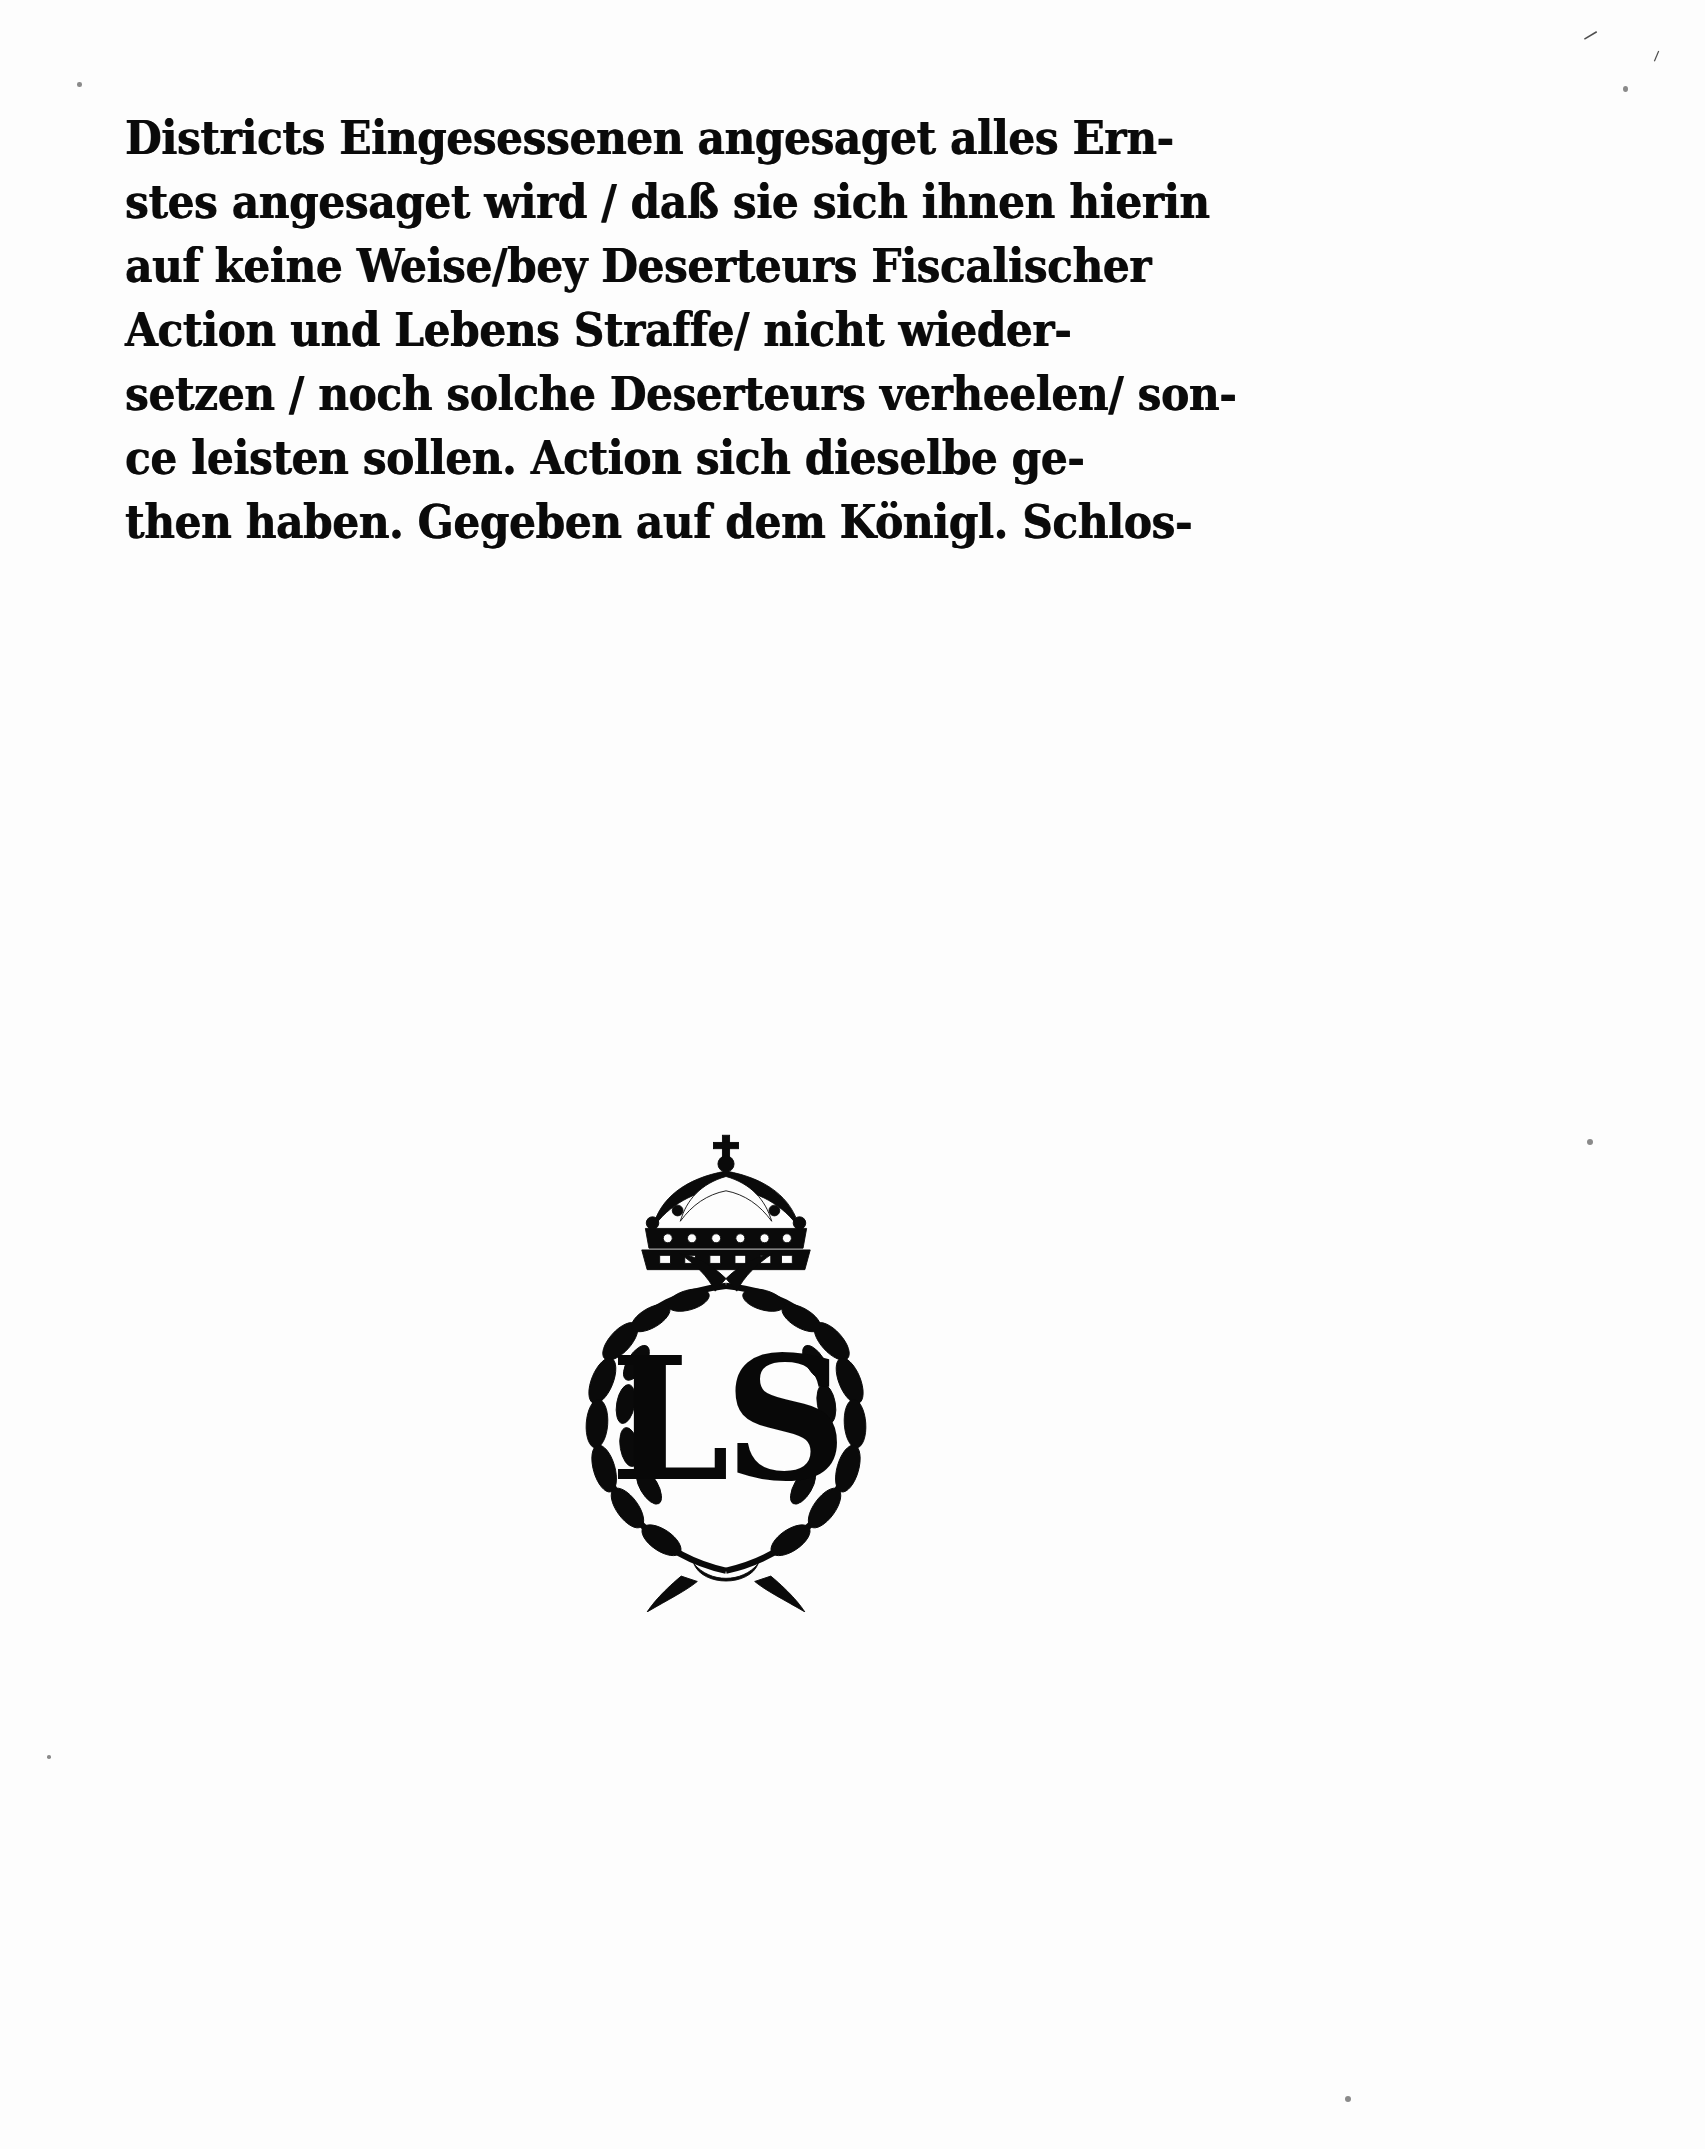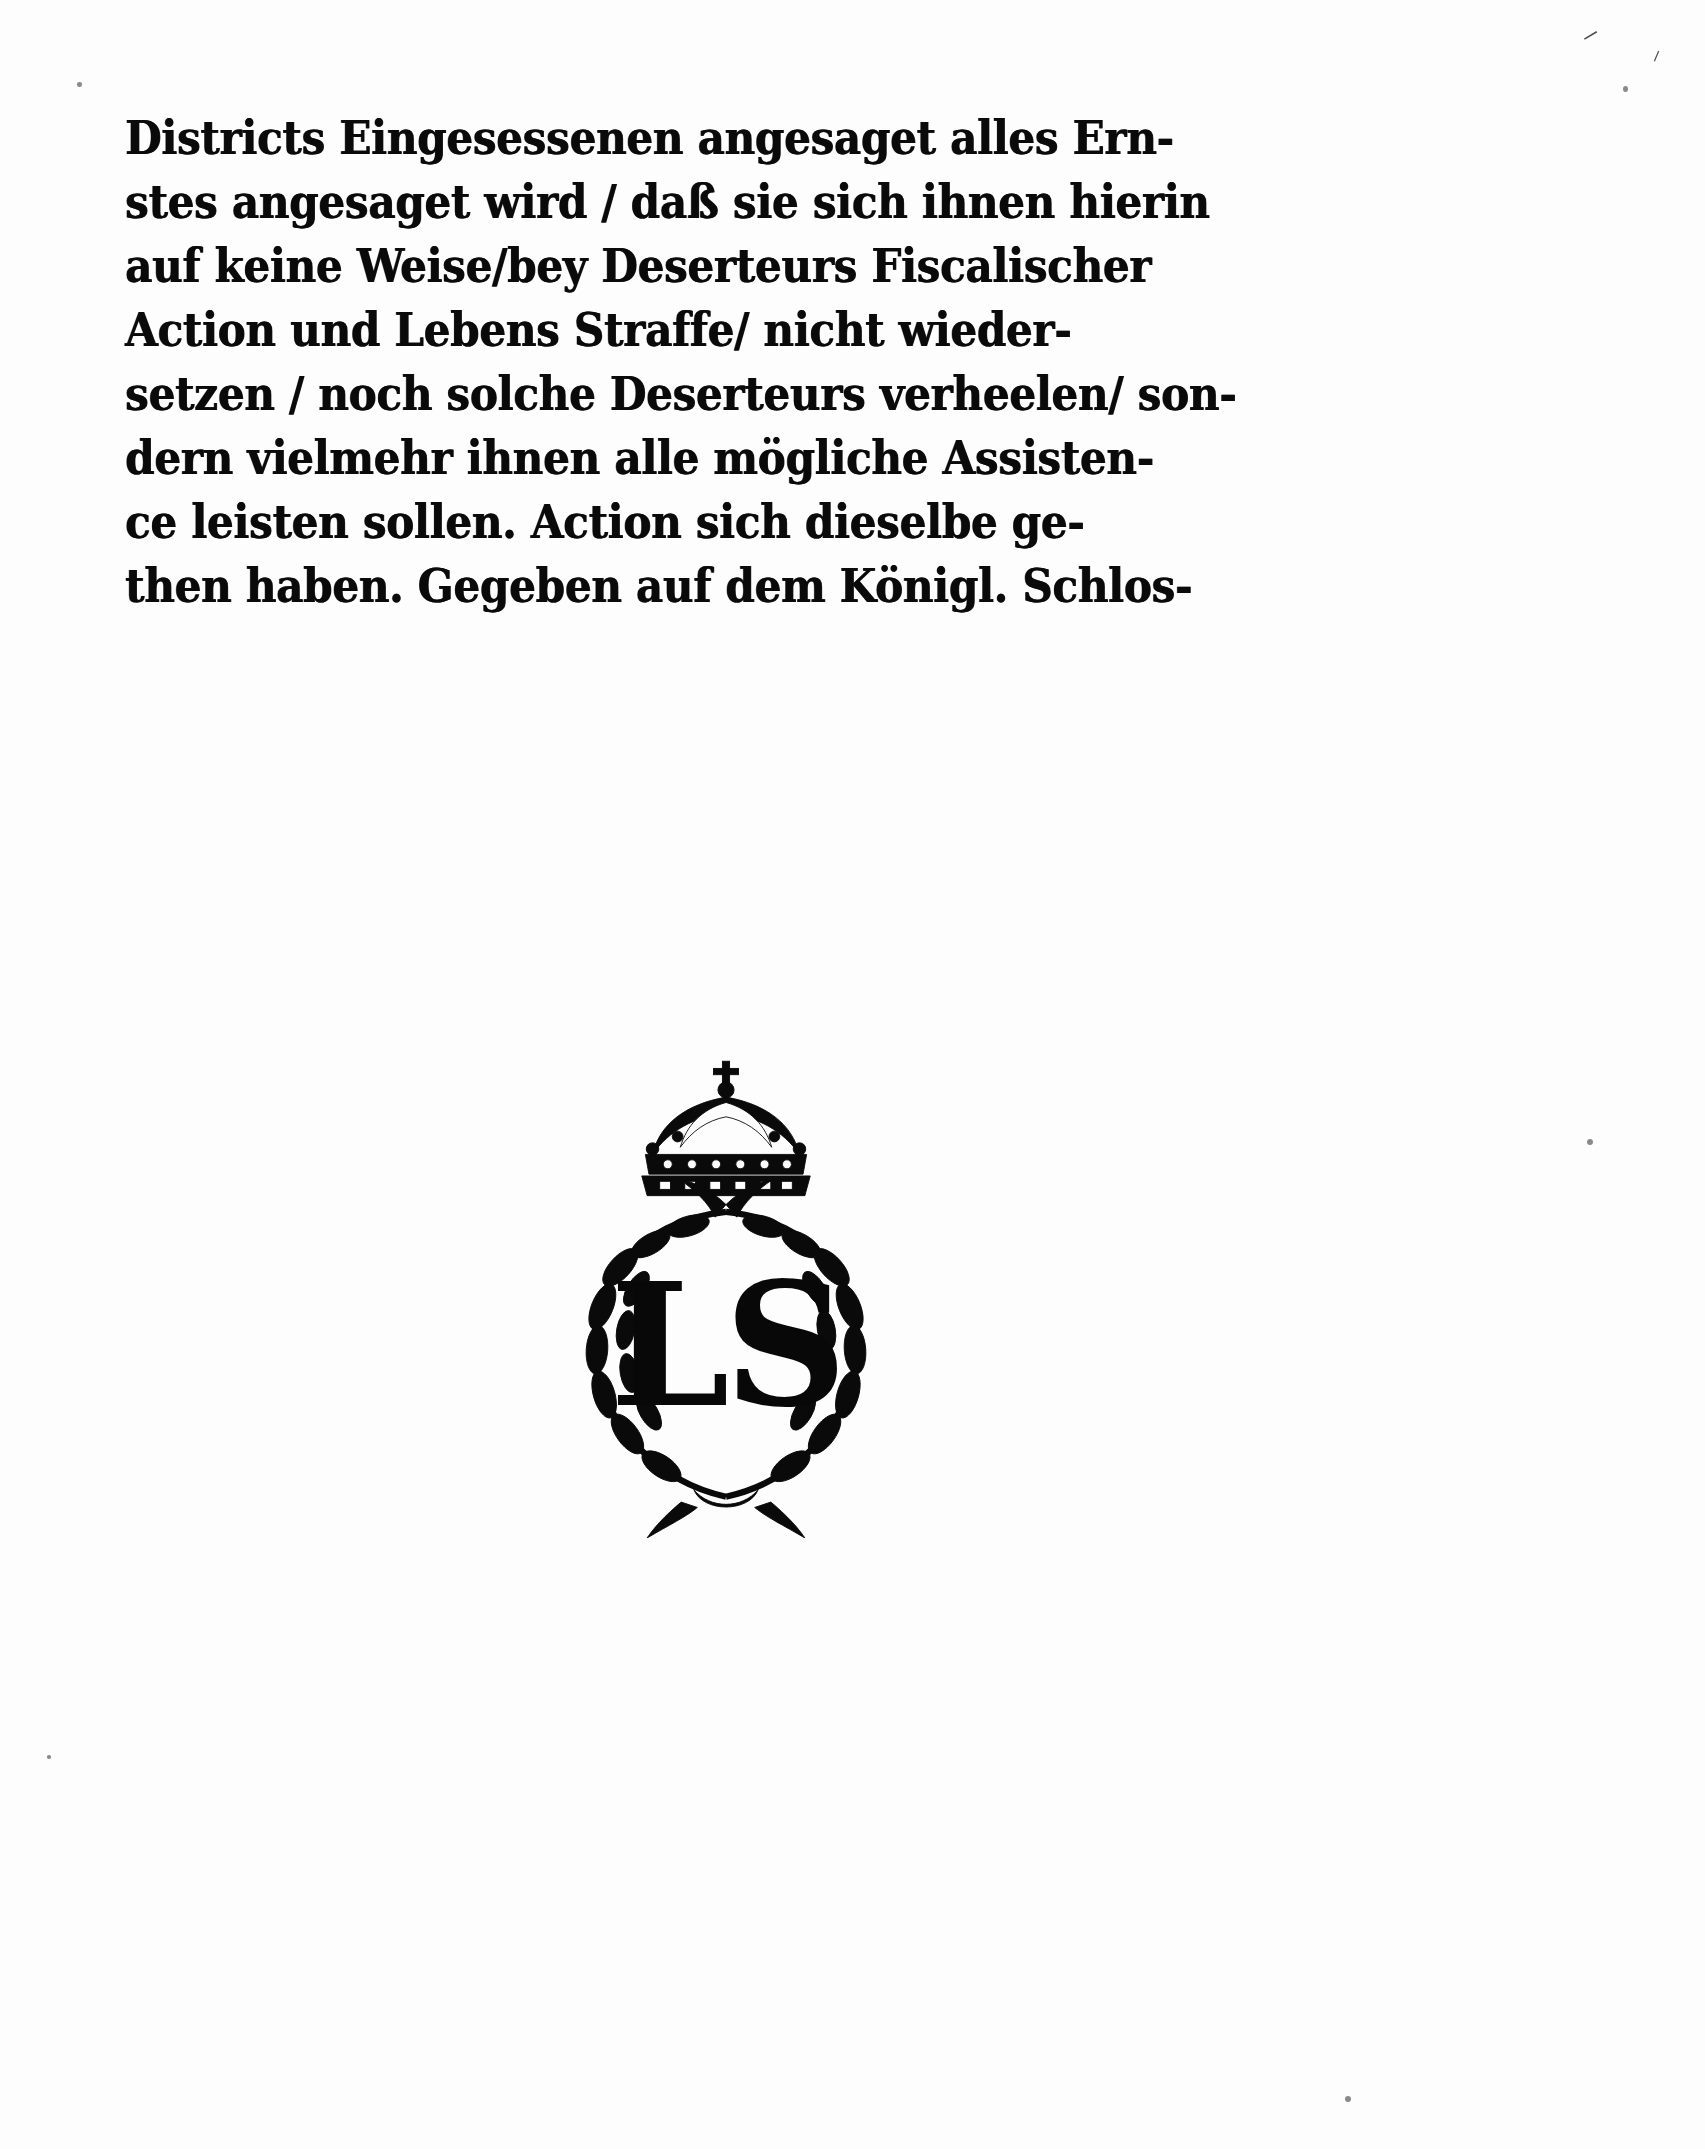--- a/index.html
+++ b/index.html
@@ -76,21 +76,21 @@
     font-weight: 700;
     font-size: 56px;
     letter-spacing: 1.8px;
     color: #080808;
   }
 
   
   .seal-wrap {
     position: absolute;
     left: 502px;
-    top: 1054px;
+    top: 1128px;
     width: 448px;
     height: 484px;
     text-align: center;
   }
   .seal-wrap svg { display: block; }
 </style>
 </head>
 <body>
 
 <div class="scan-sheet">
@@ -102,21 +102,20 @@
   <div class="speck" style="left:1587px; top:1139px; width:6.3px; height:6.3px;"></div>
   <div class="speck" style="left:1345px; top:2096px; width:6.3px; height:6.3px;"></div>
   <div class="speck" style="left:47px; top:1755px; width:3.6px; height:3.6px;"></div>
 
   <div class="text-block">
     <div class="line fraktur">Districts  Eingesessenen angesaget alles Ern-</div>
     <div class="line fraktur">stes angesaget wird / daß sie sich ihnen hierin</div>
     <div class="line fraktur">auf keine Weise/bey Deserteurs Fiscalischer</div>
     <div class="line fraktur">Action und Lebens Straffe/ nicht wieder-</div>
     <div class="line fraktur">setzen / noch solche Deserteurs verheelen/ son-</div>
-    <div class="line fraktur">dern vielmehr ihnen alle mögliche Assisten-</div>
     <div class="line fraktur">ce leisten sollen.    Action sich dieselbe ge-</div>
     <div class="line fraktur">then haben. Gegeben auf dem Königl. Schlos-</div>
   </div>
 
 
   <div class="seal-wrap">
     <svg width="448" height="484" viewBox="0 0 500 540" xmlns="http://www.w3.org/2000/svg">
       <g fill="#0a0a0a" stroke="#0a0a0a">
 
         <g>

